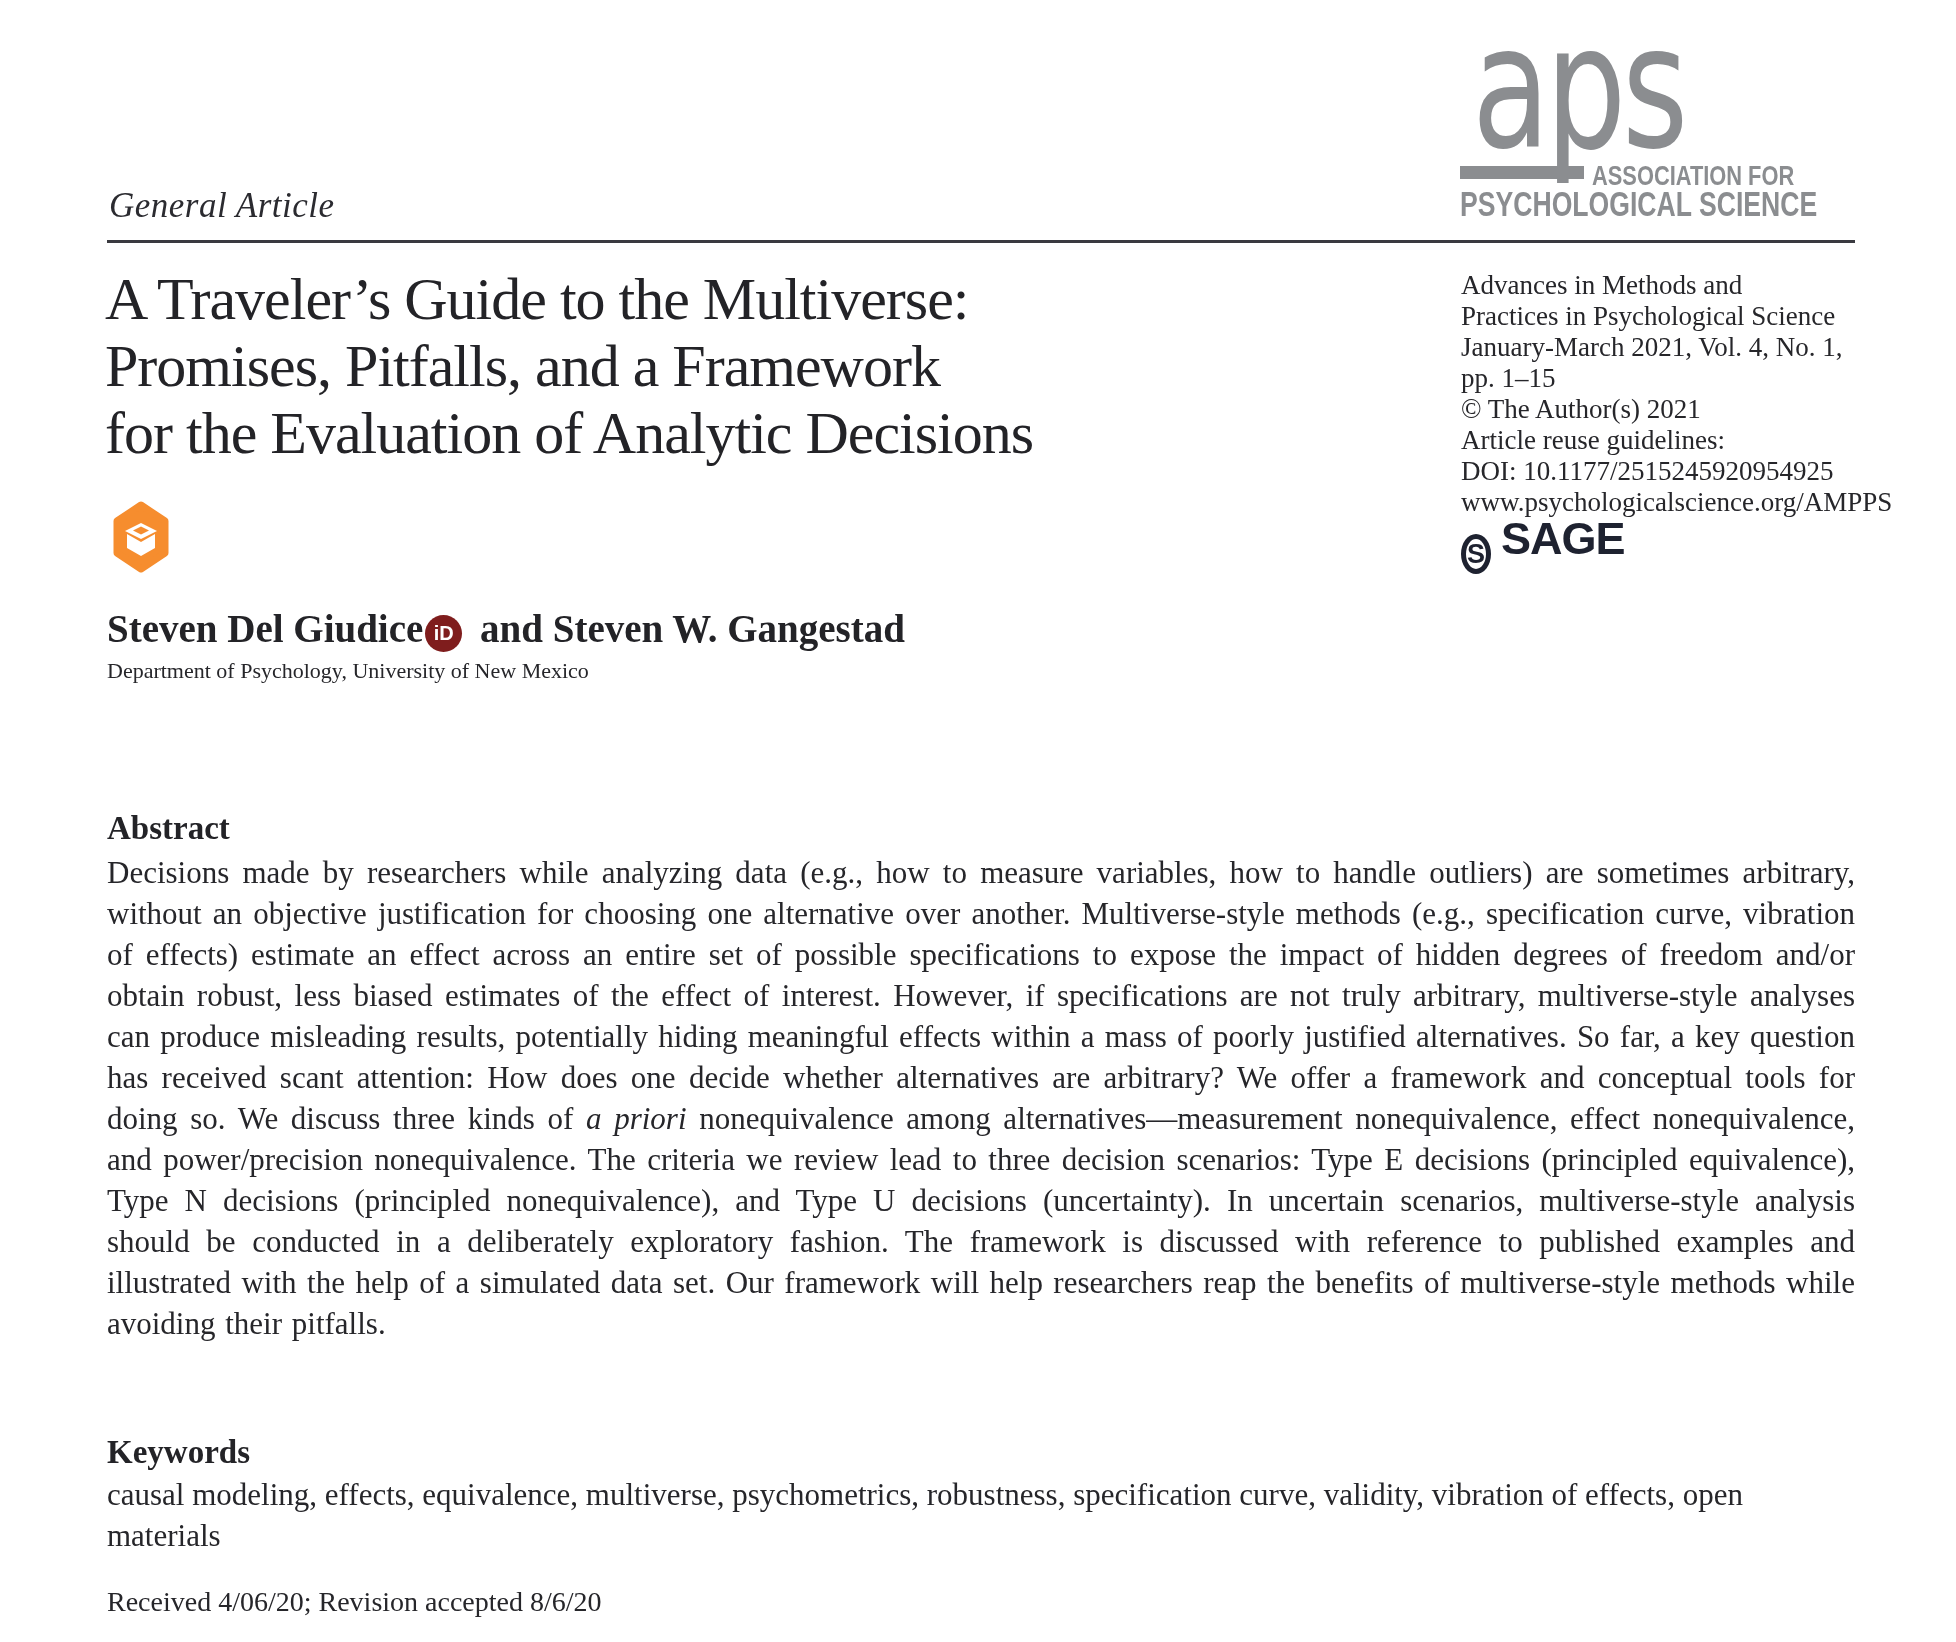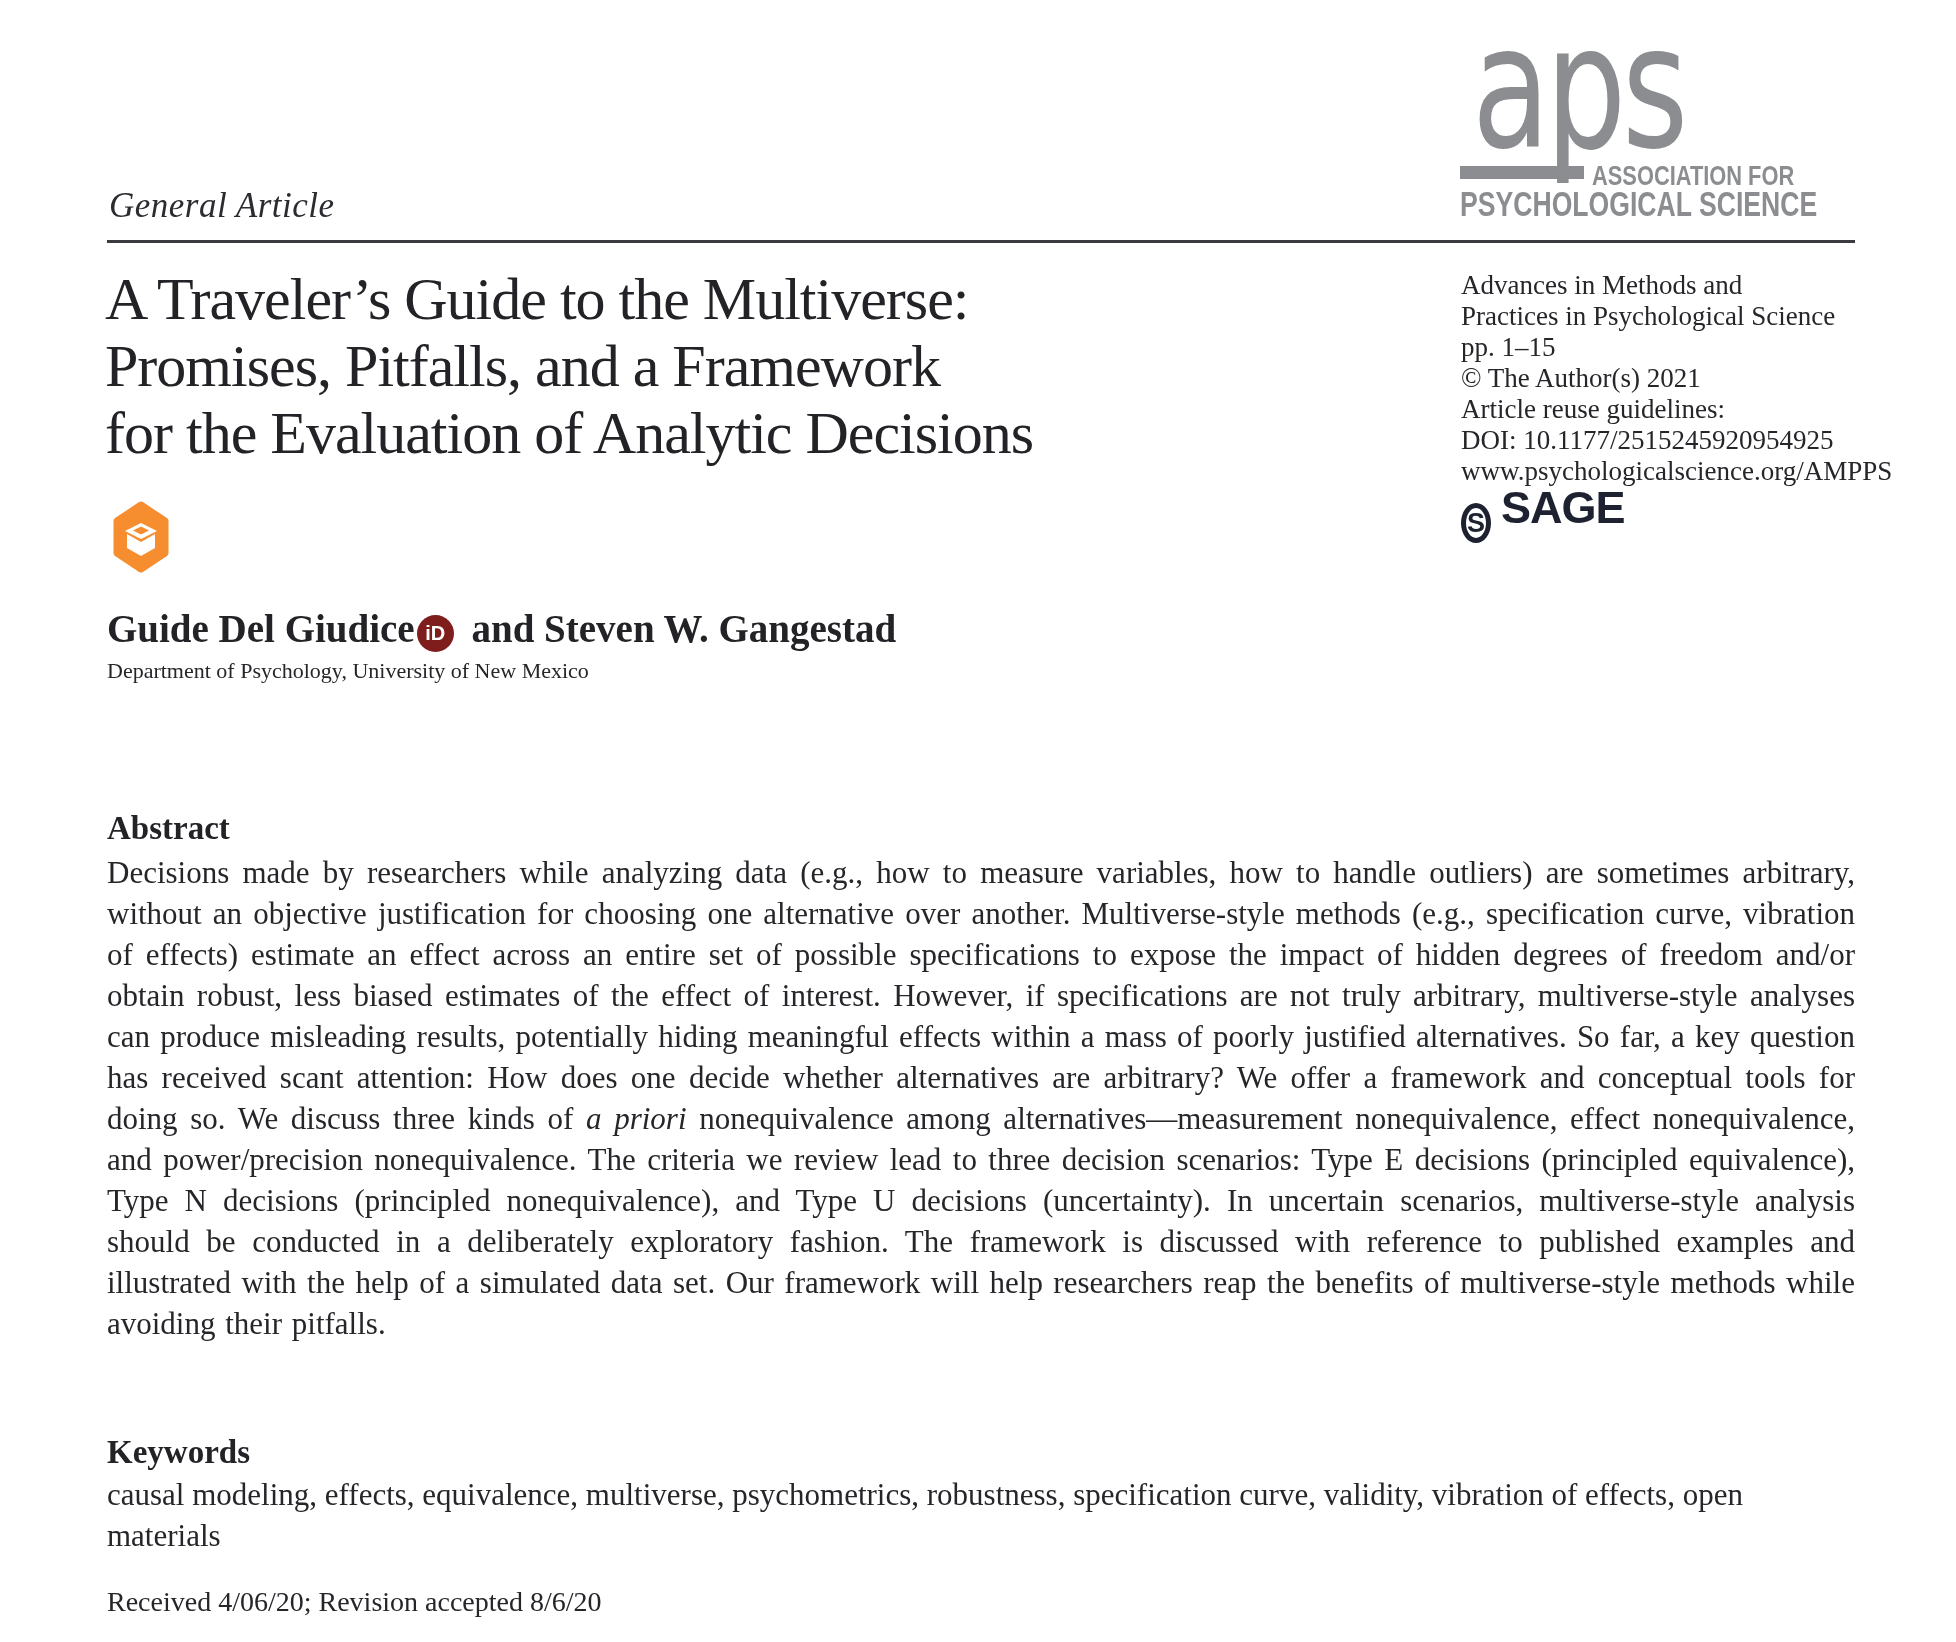--- a/index.html
+++ b/index.html
@@ -138,20 +138,21 @@
     <div class="aps-word">aps</div>
     <div class="aps-row">
       <span class="aps-bar"></span><span class="aps-assoc">ASSOCIATION FOR</span>
     </div>
     <div class="aps-psych">PSYCHOLOGICAL SCIENCE</div>
   </div>
 
   <div class="jinfo">
     <div class="jline">Advances in Methods and</div>
     <div class="jline">Practices in Psychological Science</div>
+    <div class="jline">January-March 2021, Vol. 4, No. 1,</div>
     <div class="jline">pp. 1–15</div>
     <div class="jline">© The Author(s) 2021</div>
     <div class="jline">Article reuse guidelines:</div>
     <div class="jline">DOI: 10.1177/2515245920954925</div>
     <div class="jline">www.psychologicalscience.org/AMPPS</div>
     <div class="sage">
       <span class="sage-s">S</span><span class="sage-word">SAGE</span>
     </div>
   </div>
 
@@ -164,21 +165,21 @@
   <div class="badge">
     <svg width="58" height="72" viewBox="0 0 56 72" xmlns="http://www.w3.org/2000/svg">
       <path d="M28 4 L52 20 L52 52 L28 68 L4 52 L4 20 Z" fill="#f68d2e" stroke="#f68d2e" stroke-width="7" stroke-linejoin="round"></path>
       <path d="M12 30 L28 22 L44 30 L28 38 Z" fill="#ffffff"></path>
       <path d="M20 29.5 L28 25.5 L36 29.5 L28 33.5 Z" fill="#f68d2e"></path>
       <path d="M14 33 L14 47 L28 55 L42 47 L42 33 L28 41 Z" fill="#ffffff"></path>
     </svg>
   </div>
 
   <div class="authors">
-    <span>Guide Del Giudice</span><span class="orcid">iD</span><span><span> and </span><span>Steven W. Gangestad</span></span>
+    <span>Steven Del Giudice</span><span class="orcid">iD</span><span><span> and </span><span>Steven W. Gangestad</span></span>
   </div>
 
   <div class="affiliation">Department of Psychology, University of New Mexico</div>
 
   <div class="abs-head">Abstract</div>
   <div class="abs-text"><span>Decisions made by researchers while analyzing data (e.g., how to measure variables, how to handle outliers) are sometimes arbitrary, without an objective justification for choosing one alternative over another. Multiverse-style methods (e.g., specification curve, vibration of effects) estimate an effect across an entire set of possible specifications to expose the impact of hidden degrees of freedom and/or obtain robust, less biased estimates of the effect of interest. However, if specifications are not truly arbitrary, multiverse-style analyses can produce misleading results, potentially hiding meaningful effects within a mass of poorly justified alternatives. So far, a key question has received scant attention: How does one decide whether alternatives are arbitrary? We offer a framework and conceptual tools for doing so. We discuss three kinds of </span><i>a priori</i><span> nonequivalence among alternatives—measurement nonequivalence, effect nonequivalence, and power/precision nonequivalence. The criteria we review lead to three decision scenarios: Type E decisions (principled equivalence), Type N decisions (principled nonequivalence), and Type U decisions (uncertainty). In uncertain scenarios, multiverse-style analysis should be conducted in a deliberately exploratory fashion. The framework is discussed with reference to published examples and illustrated with the help of a simulated data set. Our framework will help researchers reap the benefits of multiverse-style methods while avoiding their pitfalls.</span></div>
 
   <div class="kw-head">Keywords</div>
   <div class="kw-text">causal modeling, effects, equivalence, multiverse, psychometrics, robustness, specification curve, validity, vibration of effects, open materials</div>
 

